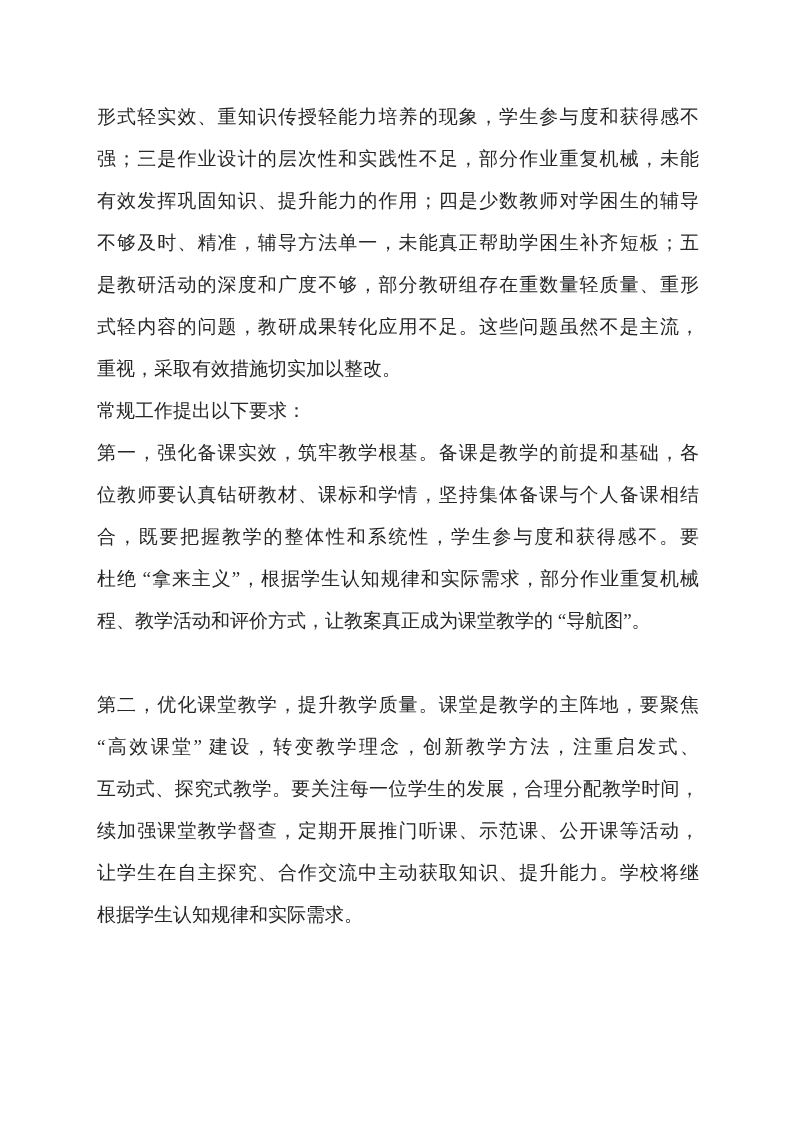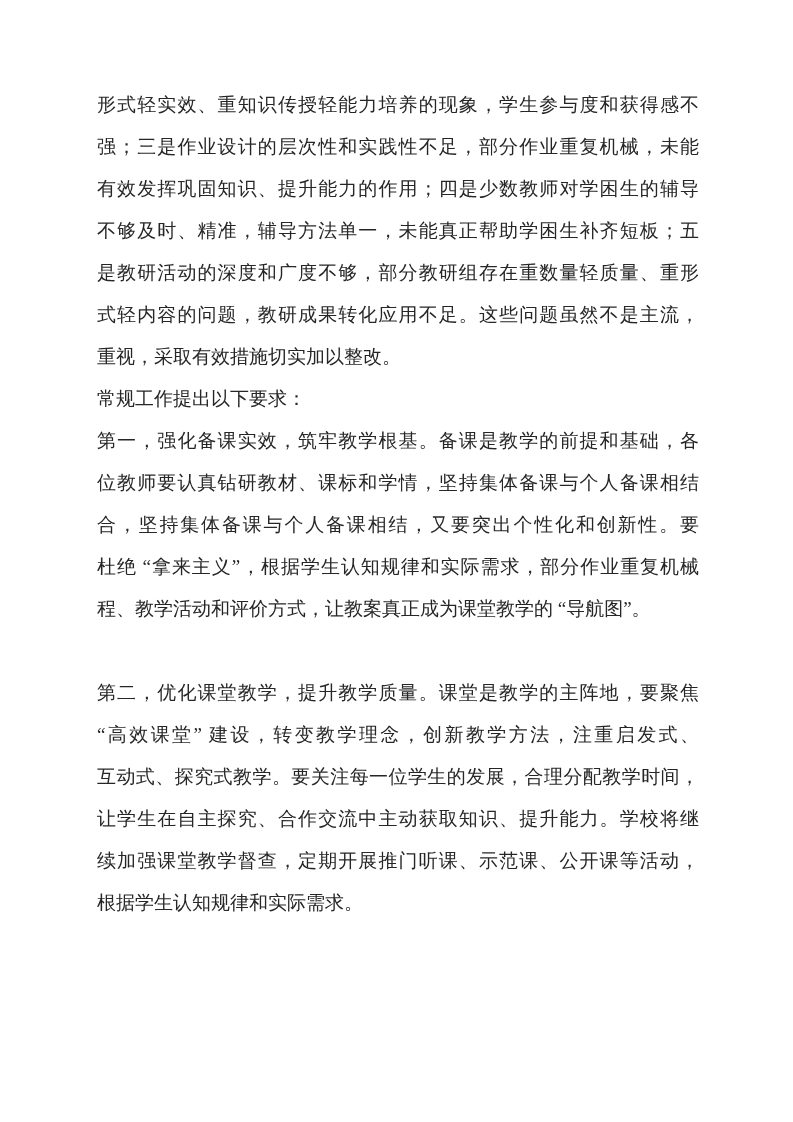--- a/index.html
+++ b/index.html
@@ -10,21 +10,21 @@
   .page {
     position: relative;
     width: 793px;
     height: 1122px;
     background: #ffffff;
     overflow: hidden;
   }
   .text-block {
     position: absolute;
     left: 97px;
-    top: 84px;
+    top: 96px;
     width: 602px;
     font-family: "Liberation Serif", "DejaVu Serif", serif;
     font-size: 19px;
     line-height: 42px;
     color: #262626;
     letter-spacing: 0;
   }
   .line {
     height: 42px;
     overflow: hidden;
@@ -48,24 +48,24 @@
       <div class="line fill">形式轻实效、重知识传授轻能力培养的现象，学生参与度和获得感不</div>
       <div class="line fill">强；三是作业设计的层次性和实践性不足，部分作业重复机械，未能</div>
       <div class="line fill">有效发挥巩固知识、提升能力的作用；四是少数教师对学困生的辅导</div>
       <div class="line fill">不够及时、精准，辅导方法单一，未能真正帮助学困生补齐短板；五</div>
       <div class="line fill">是教研活动的深度和广度不够，部分教研组存在重数量轻质量、重形</div>
       <div class="line fill">式轻内容的问题，教研成果转化应用不足。这些问题虽然不是主流，</div>
       <div class="line">重视，采取有效措施切实加以整改。</div>
       <div class="line">常规工作提出以下要求：</div>
       <div class="line fill">第一，强化备课实效，筑牢教学根基。备课是教学的前提和基础，各</div>
       <div class="line fill">位教师要认真钻研教材、课标和学情，坚持集体备课与个人备课相结</div>
-      <div class="line fill">合，坚持集体备课与个人备课相结，又要突出个性化和创新性。要</div>
+      <div class="line fill">合，既要把握教学的整体性和系统性，学生参与度和获得感不。要</div>
       <div class="line fill">杜绝 “拿来主义”，根据学生认知规律和实际需求，部分作业重复机械</div>
       <div class="line">程、教学活动和评价方式，让教案真正成为课堂教学的 “导航图”。</div>
       <div class="line blank">&nbsp;</div>
       <div class="line fill">第二，优化课堂教学，提升教学质量。课堂是教学的主阵地，要聚焦</div>
       <div class="line fill">“高效课堂” 建设，转变教学理念，创新教学方法，注重启发式、</div>
       <div class="line fill">互动式、探究式教学。要关注每一位学生的发展，合理分配教学时间，</div>
+      <div class="line fill">续加强课堂教学督查，定期开展推门听课、示范课、公开课等活动，</div>
       <div class="line fill">让学生在自主探究、合作交流中主动获取知识、提升能力。学校将继</div>
-      <div class="line fill">续加强课堂教学督查，定期开展推门听课、示范课、公开课等活动，</div>
       <div class="line">根据学生认知规律和实际需求。</div>
     </div>
 </div>
 
 </body></html>

